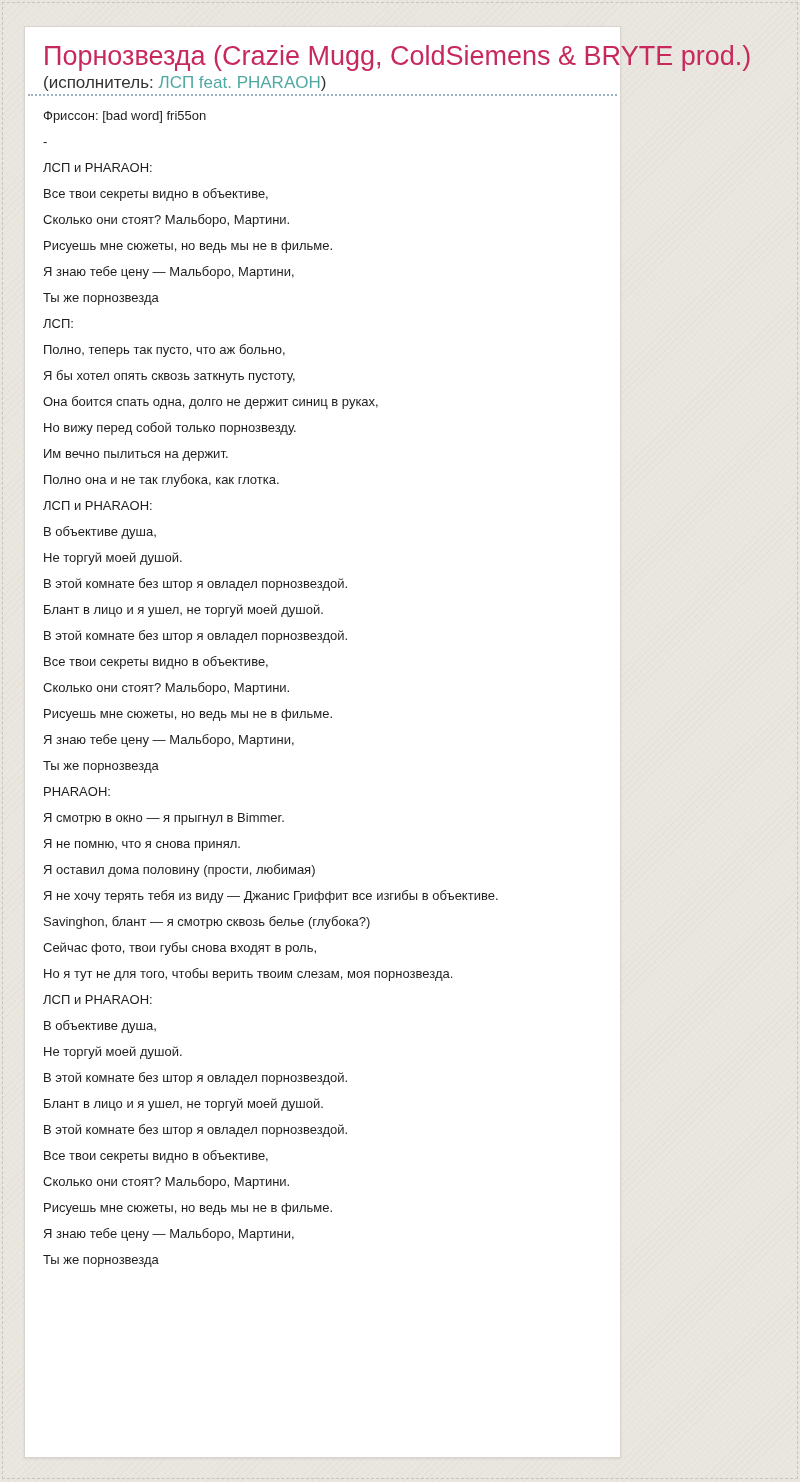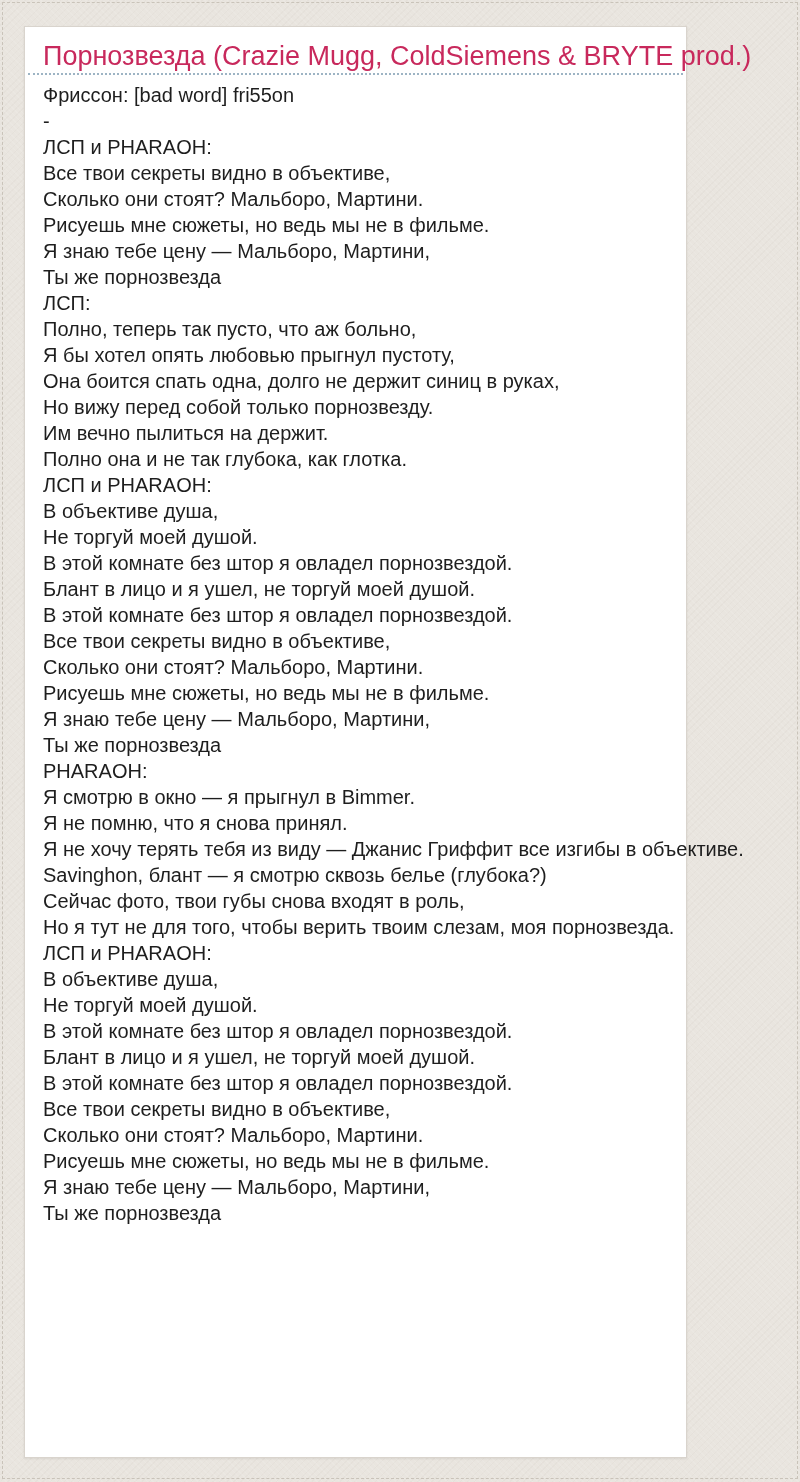--- a/index.html
+++ b/index.html
@@ -23,21 +23,21 @@
     right: 2px;
     top: 2px;
     bottom: 3px;
     border: 1px dashed var(--c-frame, #c9c3b9);
     pointer-events: none;
   }
   .card {
     position: absolute;
     left: 24px;
     top: 26px;
-    width: 663px;
+    width: 597px;
     height: 1432px;
     background: var(--c-card-bg, #ffffff);
     border: 1px solid var(--c-card-border, #d9d4cd);
     box-shadow: 0 1px 2px rgba(0,0,0,0.08);
     box-sizing: border-box;
     padding: 14px 3px 0 3px;
   }
   .card-header {
     padding: 0 15px 1px 15px;
     border-bottom: 2px dotted var(--c-divider, #9db4c4);
@@ -57,55 +57,58 @@
     color: var(--c-subtitle, #333333);
     white-space: nowrap;
   }
   .artist-link {
     color: var(--c-link, #4fa8a2);
     text-decoration: none;
     cursor: pointer;
   }
   .lyrics {
     padding: 7px 15px 0 15px;
-    font-size: 20px;
+    font-size: 13px;
     line-height: 26px;
     color: var(--c-text, #1e1e1e);
   }
   .stanza + .stanza {
   }
   .line {
     white-space: nowrap;
   }
 </style>
 </head>
 <body style="--c-page-bg: #e9e5df; --c-frame: #c9c3b9; --c-card-bg: #ffffff; --c-card-border: #d9d4cd; --c-title: #c8295c; --c-link: #4fa8a2; --c-subtitle: #333333; --c-text: #1e1e1e; --c-divider: #9db4c4;">
 
 <div class="page-frame"></div>
 
 <div class="card">
   <div class="card-header">
     <h1 class="song-title">Порнозвезда (Crazie Mugg, ColdSiemens &amp; BRYTE prod.)</h1>
+    <div class="artist-line">
+      <span>(исполнитель: </span><a class="artist-link">ЛСП feat. PHARAOH</a><span>)</span>
+    </div>
   </div>
 
   <div class="lyrics">
       <div class="stanza">
         <div class="line">Фриссон: [bad word] fri55on</div>
         <div class="line">-</div>
         <div class="line">ЛСП и PHARAOH:</div>
         <div class="line">Все твои секреты видно в объективе,</div>
         <div class="line">Сколько они стоят? Мальборо, Мартини.</div>
         <div class="line">Рисуешь мне сюжеты, но ведь мы не в фильме.</div>
         <div class="line">Я знаю тебе цену — Мальборо, Мартини,</div>
         <div class="line">Ты же порнозвезда</div>
       </div>
       <div class="stanza">
         <div class="line">ЛСП:</div>
         <div class="line">Полно, теперь так пусто, что аж больно,</div>
-        <div class="line">Я бы хотел опять любовью прыгнул пустоту,</div>
+        <div class="line">Я бы хотел опять сквозь заткнуть пустоту,</div>
         <div class="line">Она боится спать одна, долго не держит синиц в руках,</div>
         <div class="line">Но вижу перед собой только порнозвезду.</div>
         <div class="line">Им вечно пылиться на держит.</div>
         <div class="line">Полно она и не так глубока, как глотка.</div>
       </div>
       <div class="stanza">
         <div class="line">ЛСП и PHARAOH:</div>
         <div class="line">В объективе душа,</div>
         <div class="line">Не торгуй моей душой.</div>
         <div class="line">В этой комнате без штор я овладел порнозвездой.</div>
@@ -114,20 +117,21 @@
         <div class="line">Все твои секреты видно в объективе,</div>
         <div class="line">Сколько они стоят? Мальборо, Мартини.</div>
         <div class="line">Рисуешь мне сюжеты, но ведь мы не в фильме.</div>
         <div class="line">Я знаю тебе цену — Мальборо, Мартини,</div>
         <div class="line">Ты же порнозвезда</div>
       </div>
       <div class="stanza">
         <div class="line">PHARAOH:</div>
         <div class="line">Я смотрю в окно — я прыгнул в Bimmer.</div>
         <div class="line">Я не помню, что я снова принял.</div>
+        <div class="line">Я оставил дома половину (прости, любимая)</div>
         <div class="line">Я не хочу терять тебя из виду — Джанис Гриффит все изгибы в объективе.</div>
         <div class="line">Savinghon, блант — я смотрю сквозь белье (глубока?)</div>
         <div class="line">Сейчас фото, твои губы снова входят в роль,</div>
         <div class="line">Но я тут не для того, чтобы верить твоим слезам, моя порнозвезда.</div>
       </div>
       <div class="stanza">
         <div class="line">ЛСП и PHARAOH:</div>
         <div class="line">В объективе душа,</div>
         <div class="line">Не торгуй моей душой.</div>
         <div class="line">В этой комнате без штор я овладел порнозвездой.</div>

